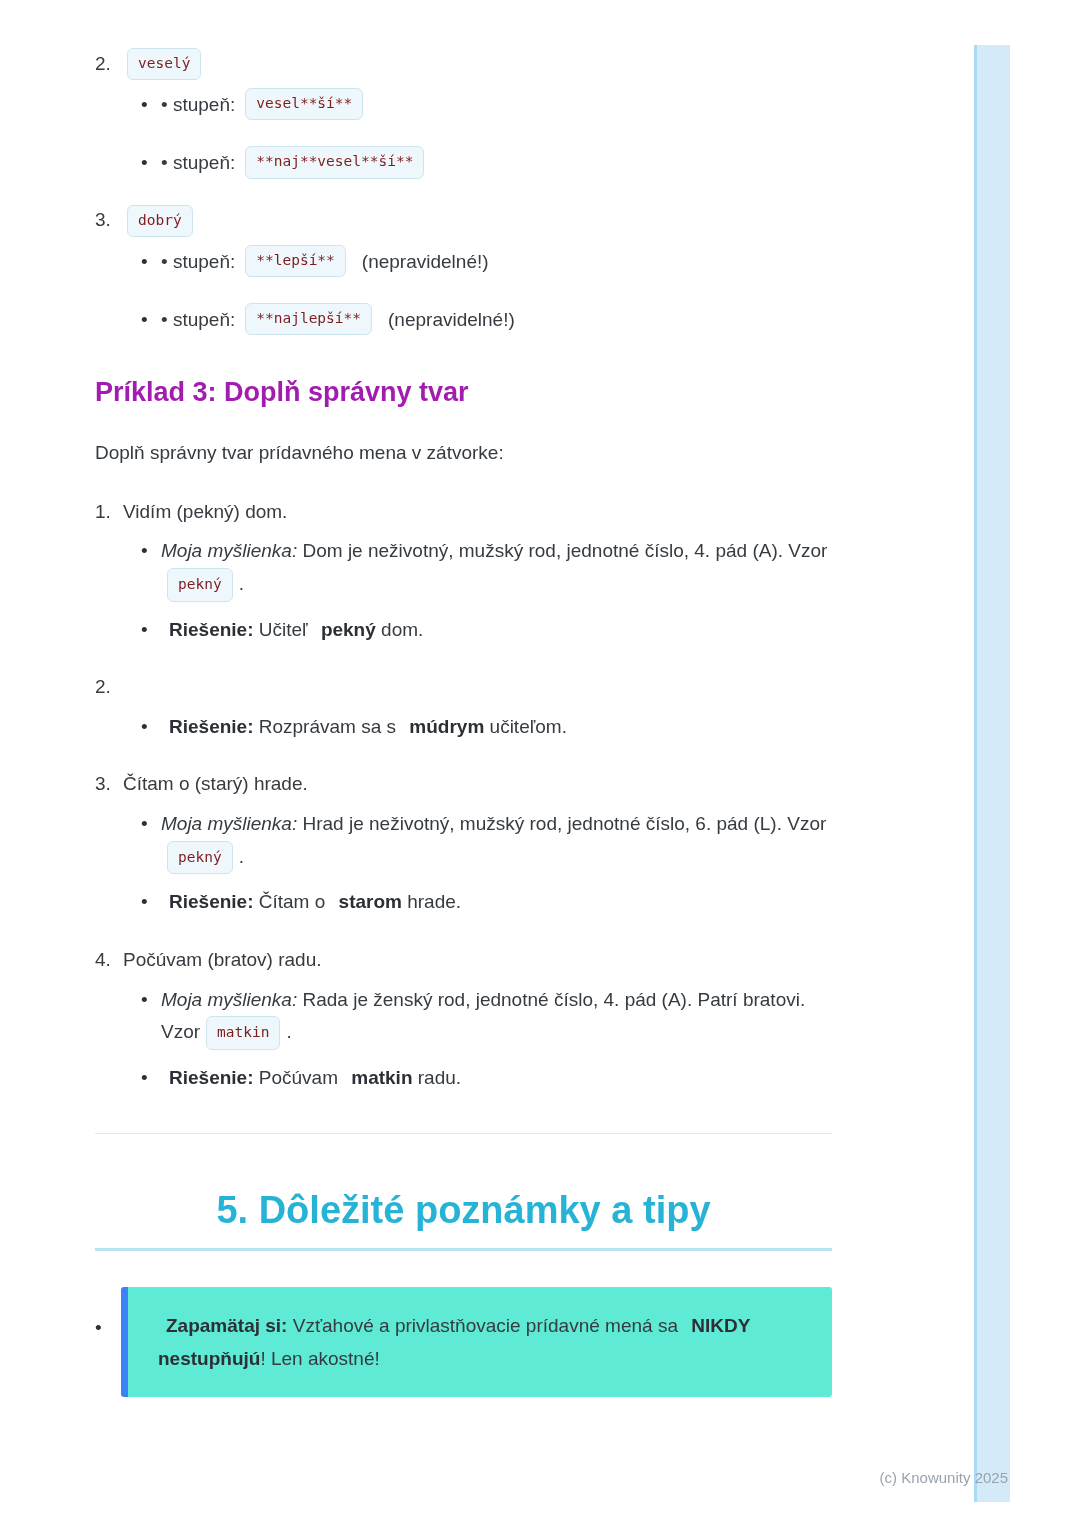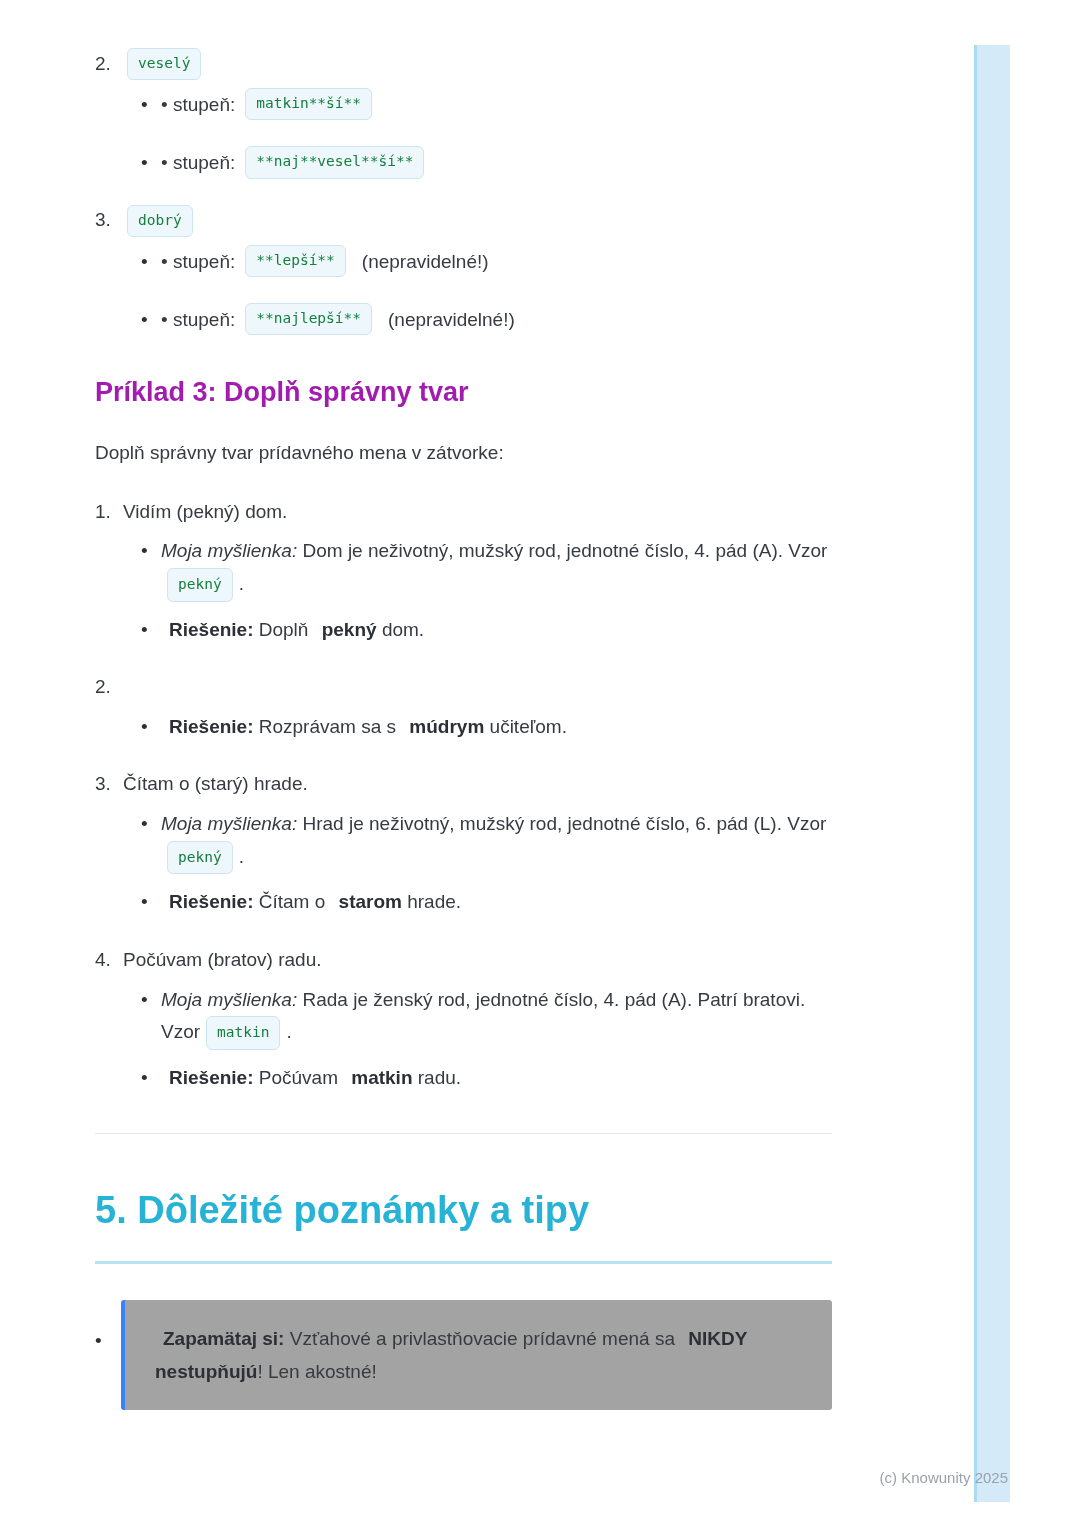--- a/index.html
+++ b/index.html
@@ -8,21 +8,21 @@
     font-family:"Liberation Sans", sans-serif; color:#363b41; overflow:hidden;
   }
   .side-strip {
     position:absolute; top:45px; right:70px; width:33px; height:1457px;
     background:#d4eaf8; border-left:3px solid #a9dcf1;
   }
   .content { position:absolute; left:95px; top:48px; width:737px; font-size:19px; line-height:1.6; }
 
   .chip {
     display:inline-block; font-family:"DejaVu Sans Mono", monospace;
-    font-size:14.5px; color:#15803d; background:#eef7fb;
+    font-size:14.5px; color:#7f1d1d; background:#eef7fb;
     border:1px solid #cde5ee; border-radius:6px; padding:3px 10px 4px;
     vertical-align:1px; white-space:nowrap;
   }
   .dot { flex:0 0 20px; }
   .dot::before { content:"•"; color:#2c3137; }
 
   
   .grade-item { margin-bottom:24px; }
   .grade-head { display:flex; align-items:center; gap:8px; }
   .num { flex:0 0 24px; }
@@ -40,27 +40,27 @@
   .ex-row { display:flex; margin-bottom:12px; line-height:1.72; }
   .ex-text { flex:1; }
   .ex-text em { font-style:italic; }
   .ex-text .chip { margin:0 6px; }
   strong { font-weight:700; color:#2c3036;margin-left:8px; }
 
   .divider { border:none; border-top:1px solid #e4e7ea; margin:38px 0 0 0; }
 
   .h1 {
     color:#27b3d6; font-size:38px; font-weight:bold;
-    margin:46px 0 0 0; padding-bottom:20px; border-bottom:3px solid #b8e4f2;
+    margin:46px 0 0 0; padding-bottom:7px; border-bottom:3px solid #b8e4f2;text-align:center;
   }
 
   .callout-wrap { display:flex; margin-top:36px; }
   .callout-dot { padding-top:26px; }
   .callout {
-    flex:1; margin-left:6px; background:#a3a3a3; border-left:4px solid #3b82f6;
+    flex:1; margin-left:6px; background:#5eead4; border-left:7px solid #3b82f6;
     border-radius:3px; padding:22px 30px; line-height:1.75;
   }
 
   .footer { position:absolute; top:1469px; right:72px; font-size:15px; color:#9aa3ac; z-index:2; }
 </style>
 </head>
 <body>
 
 <div class="page">
 
@@ -70,21 +70,21 @@
 
     <div class="grade-item">
       <div class="grade-head">
         <span class="num">2.</span>
         <span class="chip">veselý</span>
       </div>
       <div class="steps">
         <div class="step-row">
           <span class="dot"></span>
           <span class="step-label">• stupeň:</span>
-          <span class="chip">matkin**ší**</span>
+          <span class="chip">vesel**ší**</span>
           <span class="note"></span>
         </div>
         <div class="step-row">
           <span class="dot"></span>
           <span class="step-label">• stupeň:</span>
           <span class="chip">**naj**vesel**ší**</span>
           <span class="note"></span>
         </div>
       </div>
     </div>
@@ -118,21 +118,21 @@
         <span class="num">1.</span>
         <span class="ex-title">Vidím (pekný) dom.</span>
       </div>
       <div class="ex-sub">
         <div class="ex-row">
           <span class="dot"></span>
           <span class="ex-text"><em>Moja myšlienka:</em><span> Dom je neživotný, mužský rod, jednotné číslo, 4. pád (A). Vzor</span><span class="chip">pekný</span><span>.</span></span>
         </div>
         <div class="ex-row">
           <span class="dot"></span>
-          <span class="ex-text"><strong>Riešenie:</strong><span> Doplň </span><strong>pekný</strong><span> dom.</span></span>
+          <span class="ex-text"><strong>Riešenie:</strong><span> Učiteľ </span><strong>pekný</strong><span> dom.</span></span>
         </div>
       </div>
     </div>
 
     <div class="example">
       <div class="ex-head">
         <span class="num">2.</span>
       </div>
       <div class="ex-sub">
         <div class="ex-row">

